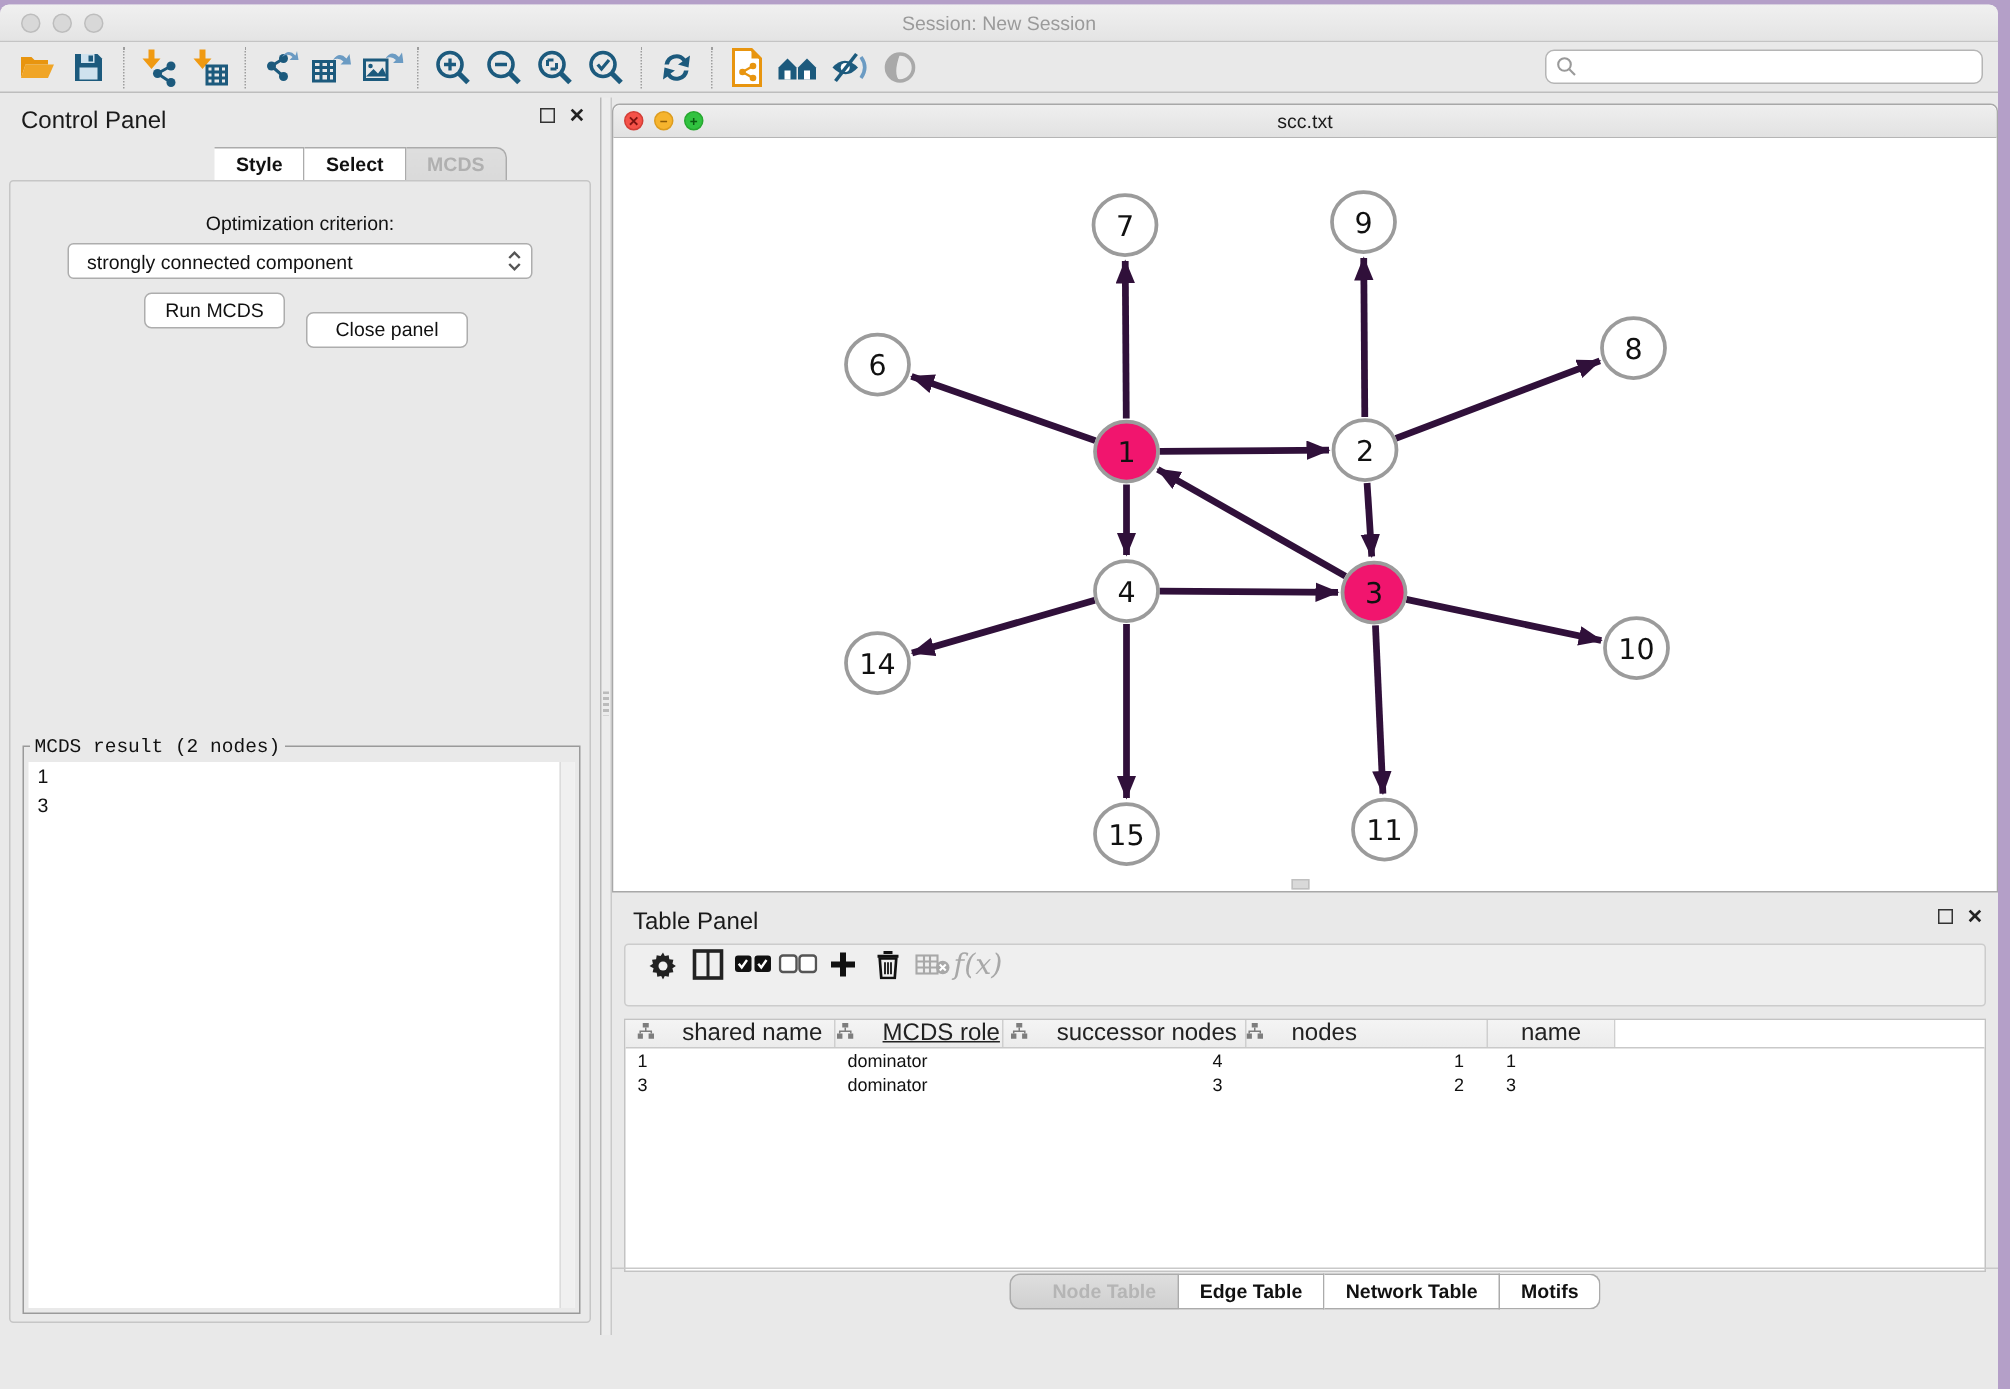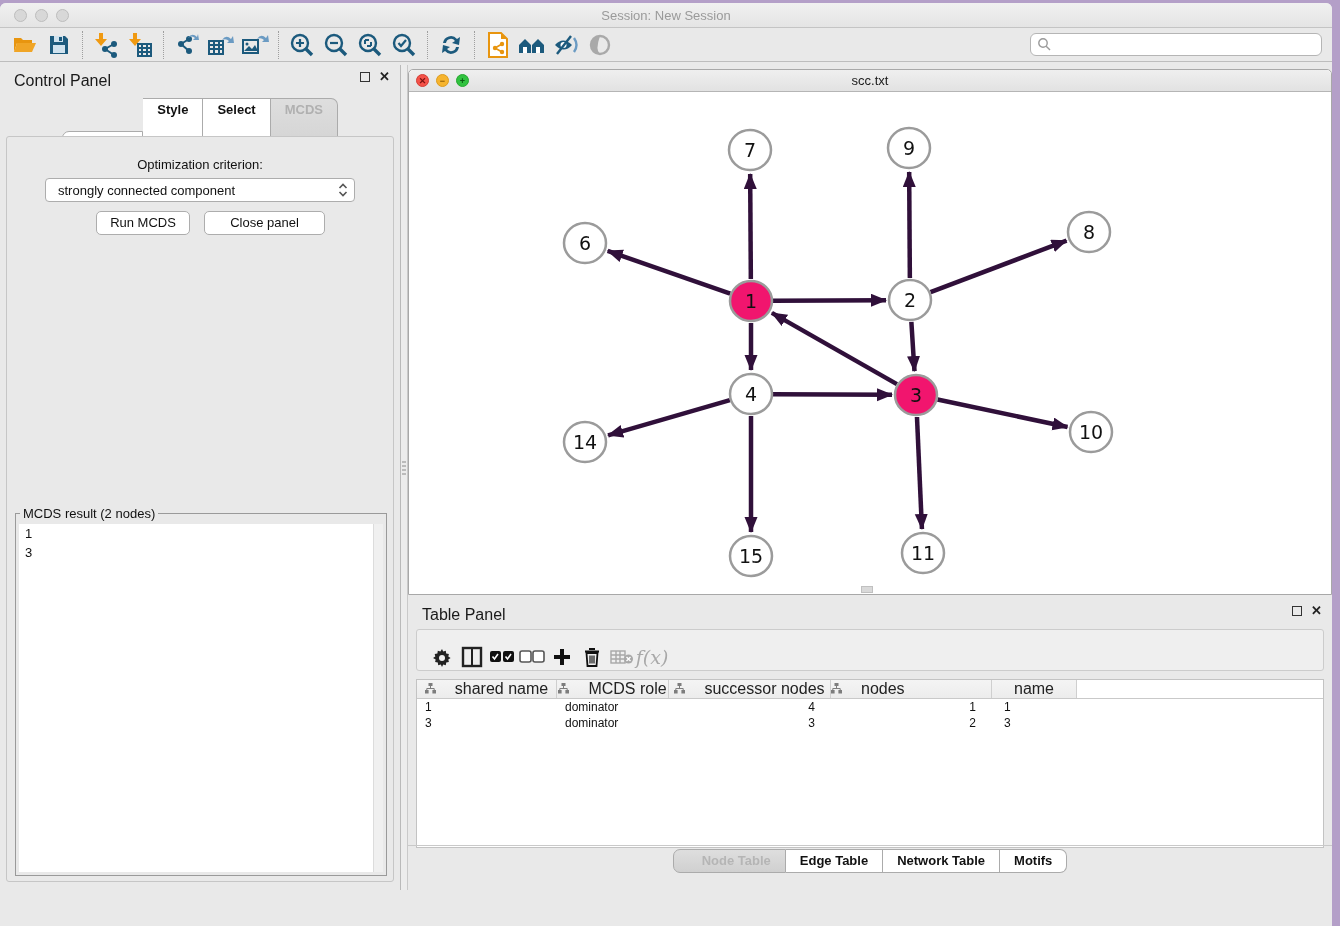--- a/index.html
+++ b/index.html
@@ -31,49 +31,49 @@
   .cp-header { height:30px; position:relative; }
   .cp-title, .tp-title { font-size:16px; color:#1a1a1a; position:absolute; left:14px; top:7px; }
   .panel-btns { position:absolute; right:10px; top:7px; display:flex; gap:9px; align-items:center; }
   .float-box { width:10px; height:10px; border:1.5px solid #333; }
   .close-x { font-size:13px; font-weight:bold; color:#222; line-height:10px; }
   .cp-tabs { position:absolute; top:33px; left:0; width:100%; display:flex; justify-content:center; }
   .tab { font-size:13px; font-weight:bold; color:#111; background:#fff; border:1px solid #ababab; border-left:none; padding:3px 14px 4px; }
   .tab:first-child { border-left:1px solid #ababab; border-radius:7px 0 0 0;margin-top:33px; }
   .tab:last-child { border-radius:0 7px 0 0; }
   .tab.selected { background:linear-gradient(#dedede,#d2d2d2); color:#b0b0b0; }
-  .cp-content { position:absolute; top:55px; left:6px; right:6px; bottom:8px; background:#e9e9e9; border:1px solid #c6c6c6; border-radius:3px;margin-top:16px; }
+  .cp-content { position:absolute; top:55px; left:6px; right:6px; bottom:8px; background:#e9e9e9; border:1px solid #c6c6c6; border-radius:3px; }
   .opt-label { text-align:center; font-size:13px; color:#111; margin-top:20px; }
   .dropdown { position:absolute; left:38px; top:41px; width:310px; height:24px; background:#fff; border:1px solid #adadad; border-radius:4px; display:flex; align-items:center; padding:0 6px 0 12px; }
   .dropdown .dd-text { flex:1; font-size:13px; color:#111; }
   .btn { position:absolute; height:24px; background:#fff; border:1px solid #adadad; border-radius:5px; font-size:13px; color:#111; text-align:center; line-height:22px; }
   #run-btn { left:89px; top:74px; width:94px; }
-  #close-btn { left:197px; top:74px; width:121px; }
+  #close-btn { left:197px; top:87px; width:108px; }
   .fieldset { position:absolute; left:8px; top:376px; width:372px; bottom:5px; border:1px solid #9a9a9a; }
-  .legend { position:absolute; top:-8px; left:4px; background:#e9e9e9; padding:0 3px; font-size:13px; color:#111; }
+  .legend { position:absolute; top:-8px; left:4px; background:#e9e9e9; padding:0 3px; font-size:13px; color:#111;font-family:Liberation Mono, monospace; }
   .result-area { position:absolute; top:10px; left:3px; right:3px; bottom:3px; background:#fff; }
   .result-line { font-size:13px; color:#111; padding:1px 6px; line-height:17px; }
   .result-scroll { position:absolute; right:0; top:0; bottom:0; width:10px; background:#f0f0f0; border-left:1px solid #dcdcdc; }
 
   
   .network-window { position:absolute; top:4px; left:0; right:0; height:526px; background:#fff; border:1px solid #a8a8a8; border-radius:5px 5px 0 0; }
   .net-titlebar { position:relative; height:22px; background:linear-gradient(#efefef,#e2e2e2); border-bottom:1px solid #b5b5b5; border-radius:5px 5px 0 0; }
   .net-traffic { position:absolute; left:7px; top:4px; display:flex; gap:7px; }
   .ntl { width:13px; height:13px; border-radius:50%; font-size:9px; font-weight:bold; text-align:center; line-height:12px; }
   .ntl.red { background:#f55249; border:1px solid #d33e36; color:#7c1210; }
   .ntl.yellow { background:#f6b42e; border:1px solid #dd9c1e; color:#8e5b05; }
   .ntl.green { background:#31c240; border:1px solid #26a82f; color:#0a5c12; }
   .net-title { text-align:center; font-size:13px; color:#1a1a1a; line-height:21px; }
   .canvas { position:absolute; top:22px; left:0; right:0; bottom:0; background:#fff; overflow:hidden; }
   .canvas-grip { position:absolute; left:452px; bottom:1px; width:12px; height:7px; background:#d9d9d9; border:1px solid #c0c0c0; }
 
   
   .table-panel { position:absolute; top:534px; left:0; right:0; bottom:0; background:#e9e9e9; }
   .tp-header { position:relative; height:24px; }
-  .tp-toolbar { position:absolute; top:30px; left:8px; right:8px; height:42px; background:#efefef; border:1px solid #cccccc; border-radius:3px; display:flex; align-items:flex-end; padding-left:12px; gap:4px; }
+  .tp-toolbar { position:absolute; top:30px; left:8px; right:8px; height:42px; background:#efefef; border:1px solid #cccccc; border-radius:3px; display:flex; align-items:flex-start; padding-left:12px; gap:4px; }
   .tp-ic { display:flex; align-items:center; justify-content:center; width:26px; height:26px; }
   .fx { font-family:"DejaVu Serif", serif; font-style:italic; font-size:19px; color:#a8a8a8; }
   .dgrid { position:absolute; top:80px; left:8px; right:8px; height:169px; background:#fff; border:1px solid #c3c3c3; overflow:hidden; }
   .thead { display:flex; height:19px; background:linear-gradient(#f4f4f4,#ececec); border-bottom:1px solid #c9c9c9; }
   .th { display:flex; align-items:flex-end; justify-content:center; gap:19px; font-size:16px; color:#222; border-right:1px solid #cfcfcf; flex:none; }
   .th.filler { background:#fff; border-right:none; flex:1; }
   .tr { display:flex; height:16px; }
   .td { font-size:12px; color:#111; flex:none; padding:1px 0; white-space:nowrap; }
   .td.al { padding-left:8px; text-align:left; }
   .td.ar { padding-right:16px; text-align:right; }
@@ -435,21 +435,21 @@
                 <span><svg width="11" height="11" viewBox="0 0 11 11">
                     <g fill="#7d7d7d">
                       <rect x="3.5" y="0" width="4" height="3"></rect>
                       <rect x="0" y="7" width="3.6" height="3.5"></rect>
                       <rect x="7.4" y="7" width="3.6" height="3.5"></rect>
                     </g>
                     <path d="M5.5 3 v2.5 M1.8 7 v-1.5 h7.4 V7" stroke="#7d7d7d" fill="none" stroke-width="1"></path>
                   </svg></span>
                 <span>shared name</span>
               </div>
-              <div class="th" style="width: 112px;">
+              <div class="th" style="width: 112px; text-decoration: underline;">
                 <span><svg width="11" height="11" viewBox="0 0 11 11">
                     <g fill="#7d7d7d">
                       <rect x="3.5" y="0" width="4" height="3"></rect>
                       <rect x="0" y="7" width="3.6" height="3.5"></rect>
                       <rect x="7.4" y="7" width="3.6" height="3.5"></rect>
                     </g>
                     <path d="M5.5 3 v2.5 M1.8 7 v-1.5 h7.4 V7" stroke="#7d7d7d" fill="none" stroke-width="1"></path>
                   </svg></span>
                 <span>MCDS role</span>
               </div>

